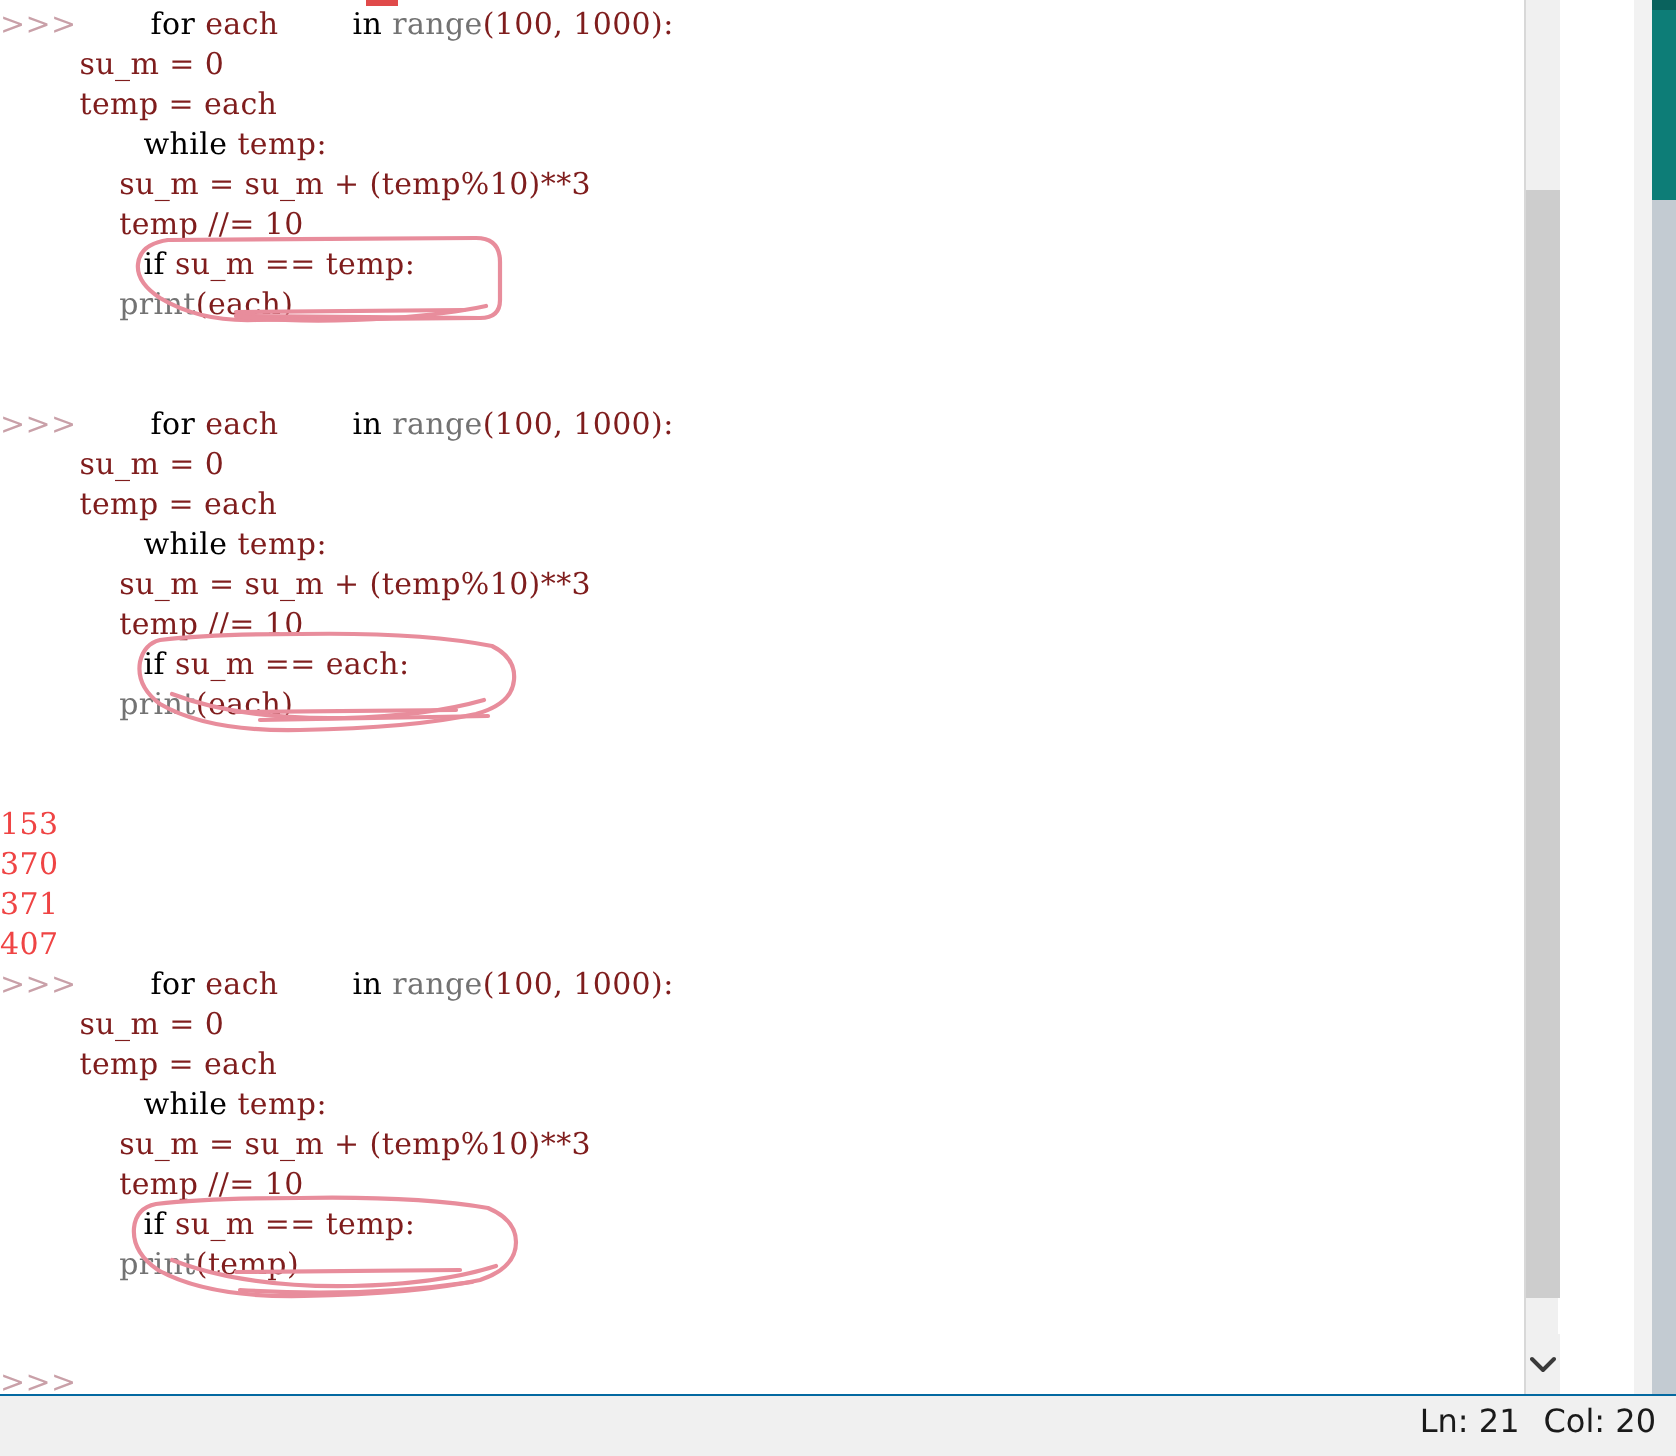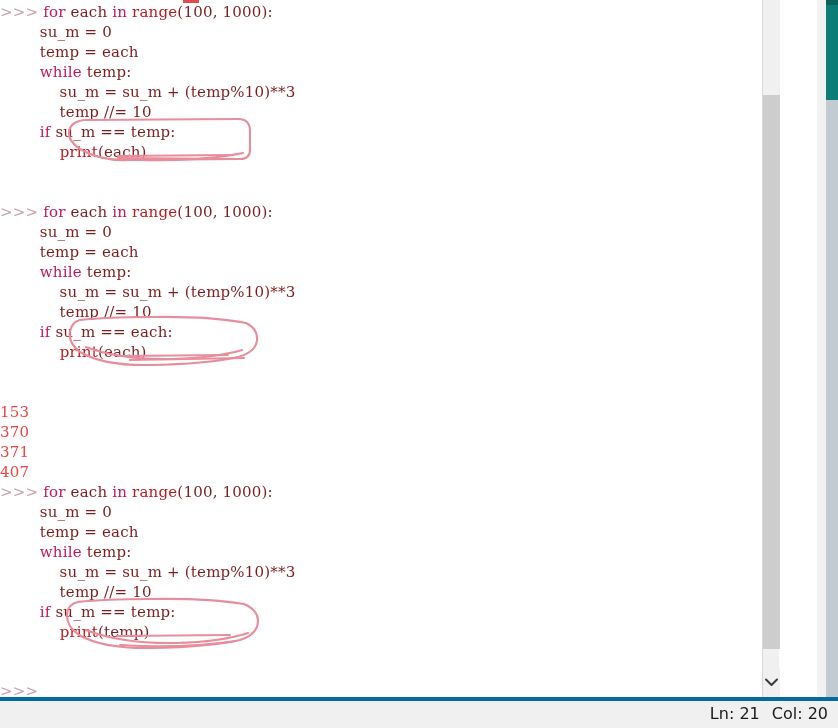--- a/index.html
+++ b/index.html
@@ -37,22 +37,22 @@
     position: absolute;
     left: 0;
     white-space: pre;
     font-family: "DejaVu Serif", "Liberation Serif", serif;
     font-size: 15px;
     line-height: 20px;
     letter-spacing: 0.2px;
   }
   
   .tk-prompt  { color: #c9a0a8; }
-  .tk-kw      { color: #be185d; }
-  .tk-builtin { color: #b91c1c; }
+  .tk-kw      { color: #000000; margin-left: 32px; }
+  .tk-builtin { color: #737373; }
   .tk-plain   { color: #7f1d1d; }
   .tk-out     { color: #ef4444; }
 
   
   .anno-layer {
     position: absolute;
     left: 0; top: 0;
     width: 800px; height: 697px;
     pointer-events: none;
   }
@@ -120,21 +120,21 @@
     width: 12px; height: 597px;
     background: #c3cbd2;
   }
 
   
   .statusbar {
     position: absolute;
     left: 0; bottom: 0;
     width: 838px; height: 31px;
     background: #f0f0f0;
-    border-top: 4px solid #0369a1;
+    border-top: 1px solid #0369a1;
   }
   .status-right {
     position: absolute;
     right: 10px; top: 3px;
     font-family: "DejaVu Sans", "Liberation Sans", sans-serif;
     font-size: 16px;
     color: #1a1a1a;
     display: flex;
     gap: 12px;
   }

